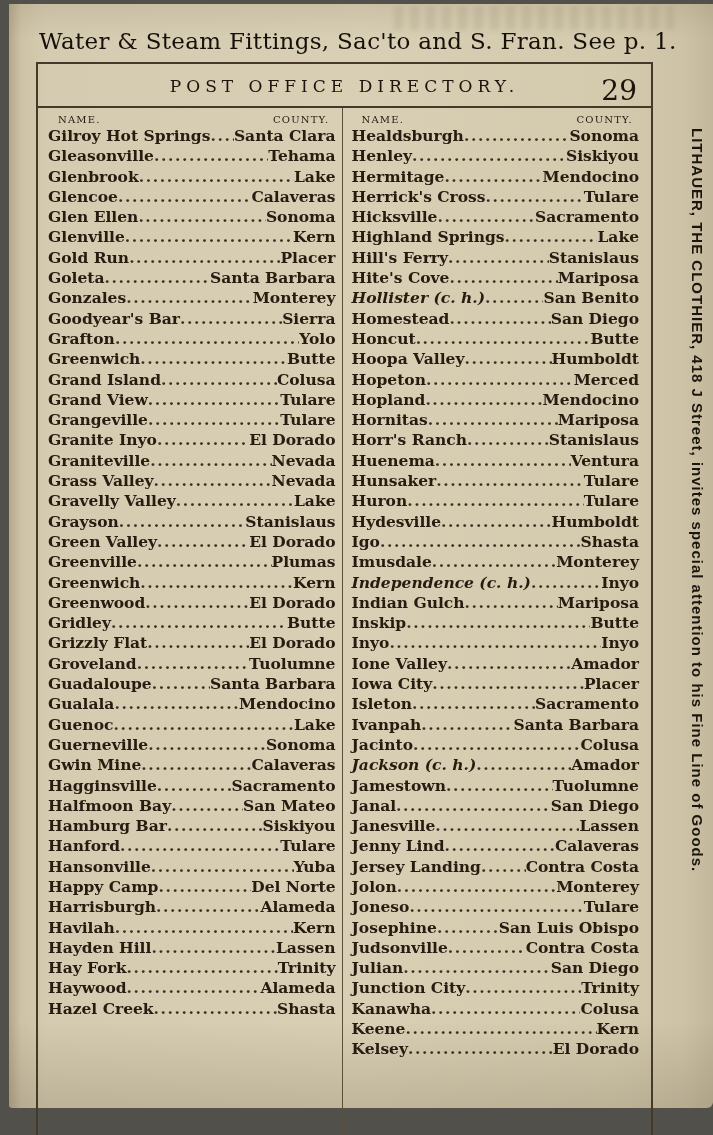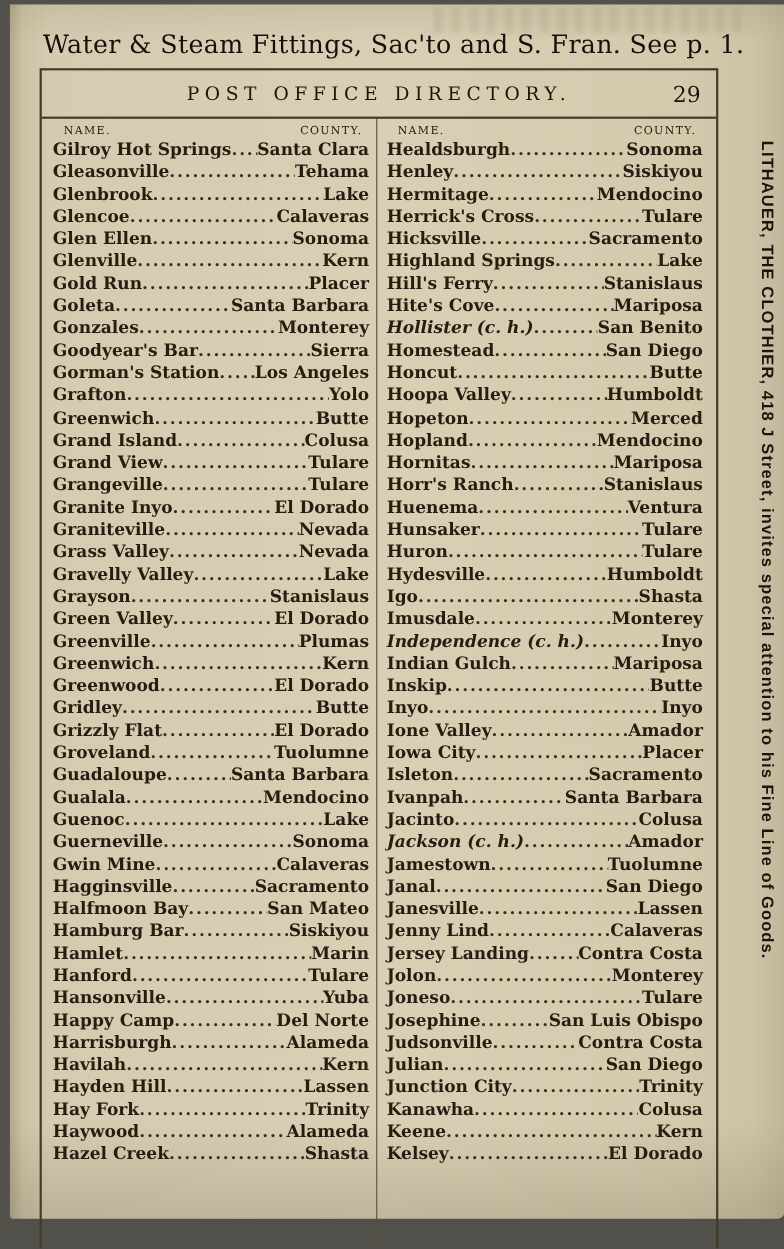--- a/index.html
+++ b/index.html
@@ -18,21 +18,21 @@
         background:linear-gradient(180deg,rgba(120,105,75,.14),rgba(0,0,0,0) 34px,rgba(0,0,0,0) 92%,rgba(90,80,55,.20));}
   .smudge{position:absolute;left:385px;top:2px;width:280px;height:24px;opacity:.35;filter:blur(2px);
         background:repeating-linear-gradient(90deg,rgba(150,138,110,.55) 0 9px,rgba(214,204,177,0) 9px 16px);}
   .top-ad{position:absolute;left:30px;top:24px;width:640px;font-size:23px;letter-spacing:.3px;
         color:#17100a;white-space:nowrap;}
   .dir-box{position:absolute;left:27px;top:58px;width:617px;height:1108px;
         border:2px solid var(--rule);box-sizing:border-box;}
   .box-header{position:relative;height:42px;border-bottom:2px solid var(--rule);
         text-align:center;}
   .title{display:inline-block;margin-top:12px;font-size:17px;letter-spacing:5px;color:#1d140b;}
-  .pagenum{position:absolute;right:14px;top:10px;font-size:20px;color:#1d140b;}
+  .pagenum{position:absolute;right:14px;top:10px;font-size:28px;color:#1d140b;}
   .cols{display:flex;height:calc(100% - 44px);}
   .col{flex:1 1 0;min-width:0;display:flex;flex-direction:column;box-sizing:border-box;}
   .col.left{padding:0 4px 0 8px;}
   .col.right{border-left:1px solid #5a4f3c;padding:0 10px 0 7px;}
   .col-head{display:flex;justify-content:space-between;padding:6px 8px 1px 12px;
         font-size:10px;letter-spacing:1.2px;color:#241a0e;}
   .rows{flex:1 1 auto;overflow:hidden;font-weight:bold;}
   .row{display:flex;align-items:baseline;line-height:20.3px;font-size:15.5px;padding:0 2px 0 2px;}
   .nm{flex:0 0 auto;white-space:nowrap;}
   .nm.it{font-style:italic;}
@@ -111,25 +111,20 @@
                 <span class="nm">Gonzales</span>
                 <span class="leader"></span>
                 <span class="cty">Monterey</span>
               </div>
               <div class="row">
                 <span class="nm">Goodyear's Bar</span>
                 <span class="leader"></span>
                 <span class="cty">Sierra</span>
               </div>
               <div class="row">
-                <span class="nm">Gorman's Station</span>
-                <span class="leader"></span>
-                <span class="cty">Los Angeles</span>
-              </div>
-              <div class="row">
                 <span class="nm">Grafton</span>
                 <span class="leader"></span>
                 <span class="cty">Yolo</span>
               </div>
               <div class="row">
                 <span class="nm">Greenwich</span>
                 <span class="leader"></span>
                 <span class="cty">Butte</span>
               </div>
               <div class="row">
@@ -239,25 +234,20 @@
               </div>
               <div class="row">
                 <span class="nm">Halfmoon Bay</span>
                 <span class="leader"></span>
                 <span class="cty">San Mateo</span>
               </div>
               <div class="row">
                 <span class="nm">Hamburg Bar</span>
                 <span class="leader"></span>
                 <span class="cty">Siskiyou</span>
-              </div>
-              <div class="row">
-                <span class="nm">Hamlet</span>
-                <span class="leader"></span>
-                <span class="cty">Marin</span>
               </div>
               <div class="row">
                 <span class="nm">Hanford</span>
                 <span class="leader"></span>
                 <span class="cty">Tulare</span>
               </div>
               <div class="row">
                 <span class="nm">Hansonville</span>
                 <span class="leader"></span>
                 <span class="cty">Yuba</span>

